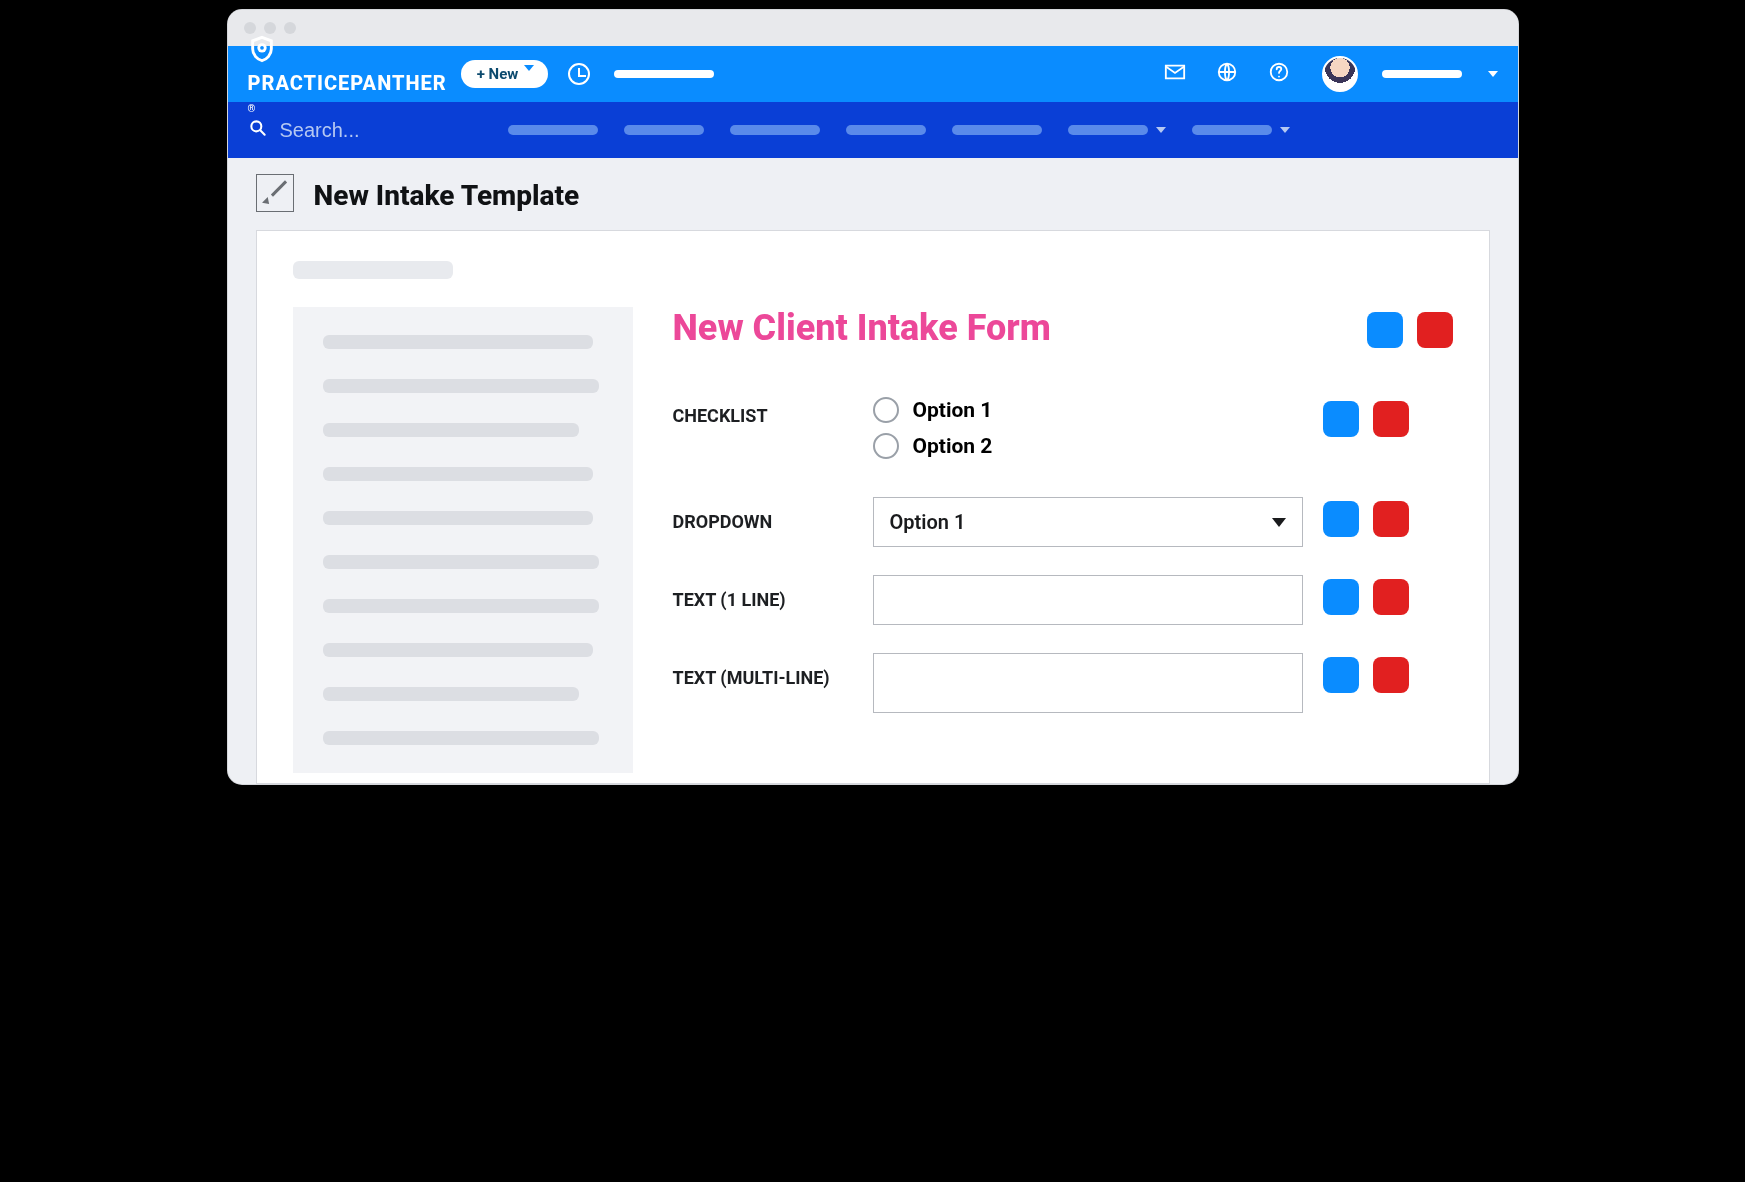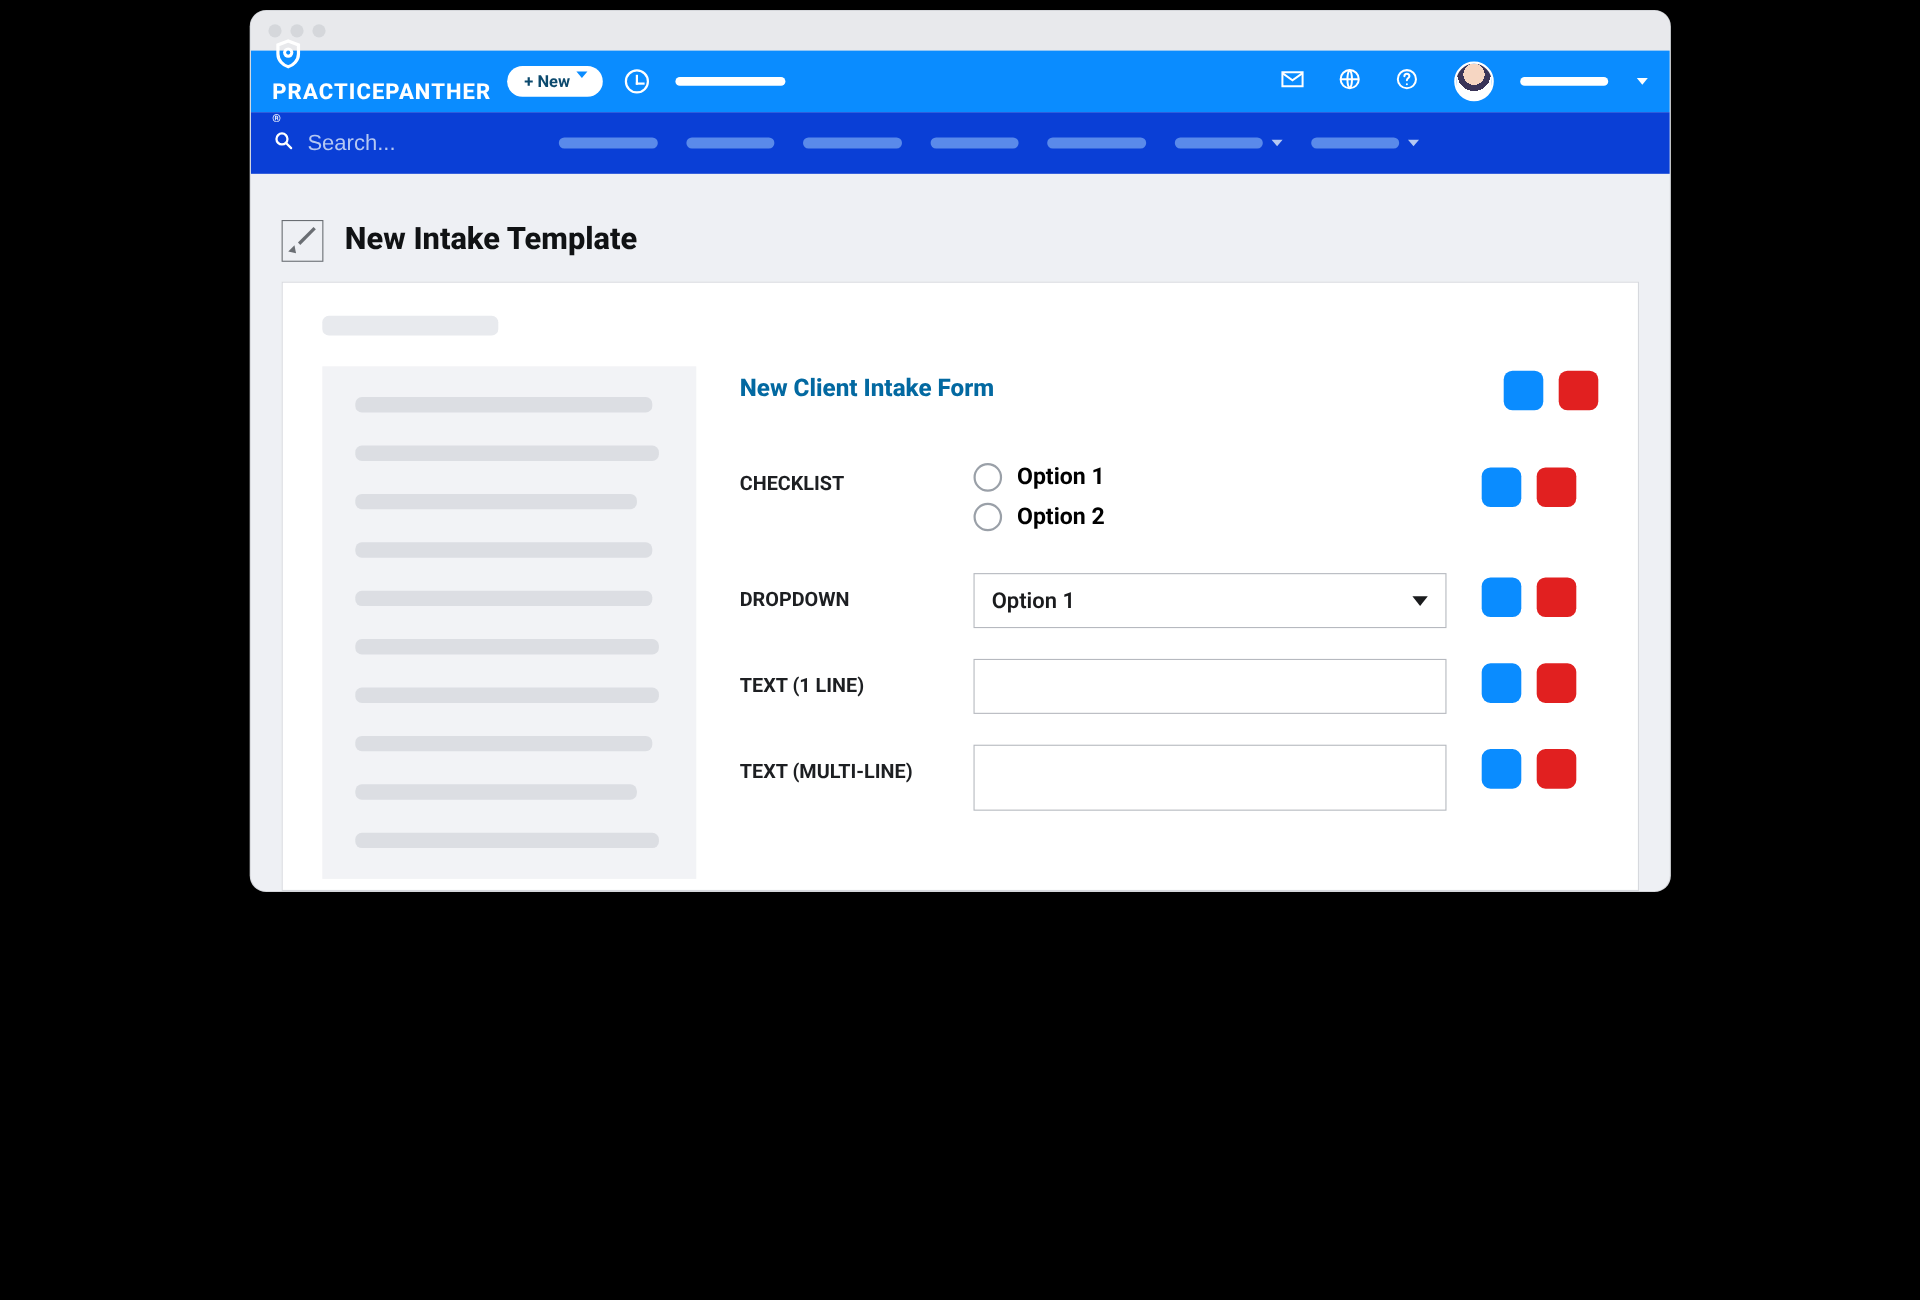--- a/index.html
+++ b/index.html
@@ -157,23 +157,23 @@
 .nav-caret {
   width: 0; height: 0;
   border-left: 5px solid transparent;
   border-right: 5px solid transparent;
   border-top: 6px solid #b5c8f2;
 }
 
 
 .page-heading {
   display: flex;
-  align-items: flex-start;
+  align-items: flex-end;
   gap: 20px;
-  padding: 42px 28px 18px 28px;
+  padding: 16px 28px 18px 28px;
 }
 .page-heading h1 {
   font-size: 28px;
   font-weight: 800;
   color: #101214;
 }
 .edit-icon {
   width: 38px; height: 38px;
   border: 1.5px solid #6a6e73;
   position: relative;
@@ -228,21 +228,21 @@
   border-radius: 6px;
 }
 .sk-line.wide { width: 270px; }
 .sk-line.w2 { width: 256px; }
 .sk-line.w3 { width: 276px; }
 
 .form-area { flex: 1; }
 .form-row {
   display: flex;
   align-items: flex-start;
-  gap: 32px;
+  gap: 20px;
   margin-bottom: 28px;
 }
 .form-label {
   width: 180px;
   font-size: 18px;
   font-weight: 700;
   color: #1d1f22;
   padding-top: 8px;
 }
 .form-control-wrap {
@@ -416,21 +416,21 @@
         <div class="sk-line w3"></div>
         <div class="sk-line w3"></div>
         <div class="sk-line wide"></div>
         <div class="sk-line w2"></div>
         <div class="sk-line w3"></div>
       </div>
 
       <div class="form-area">
 
         <div class="title-row">
-          <div style="font-size:22px;font-weight:800;color:#0369a1">New Client Intake Form</div>
+          <div style="font-size:36px;font-weight:800;color:#ec4899">New Client Intake Form</div>
           <div class="action-btns">
             <div class="sq blue"></div>
             <div class="sq red"></div>
           </div>
         </div>
 
         <div class="form-row">
           <div class="form-label">CHECKLIST</div>
           <div class="form-control-wrap">
             <div class="radio-row">

